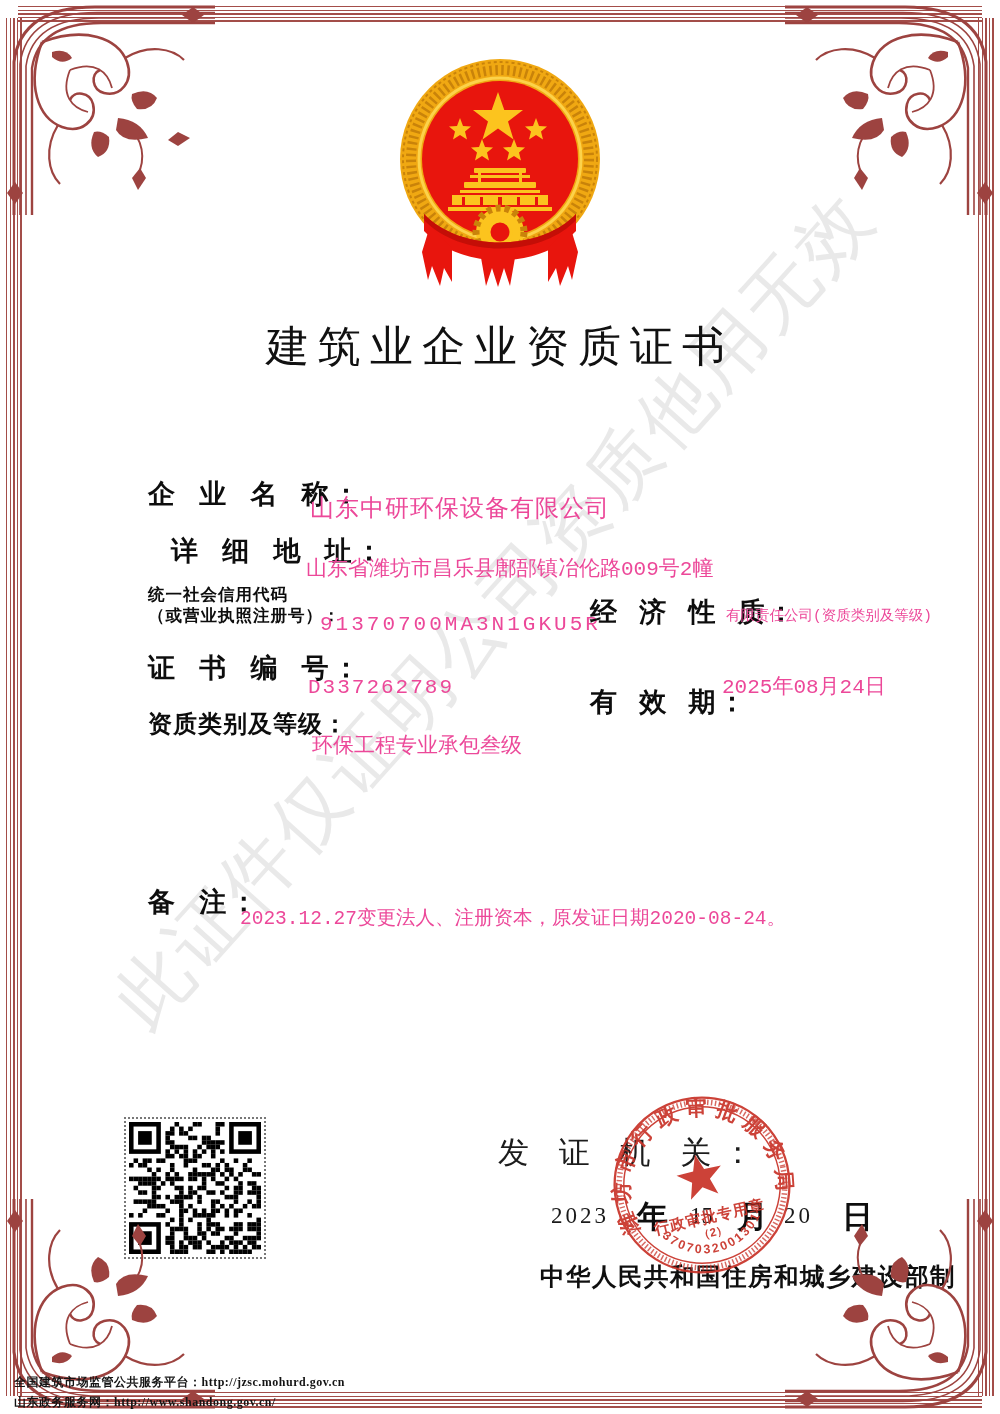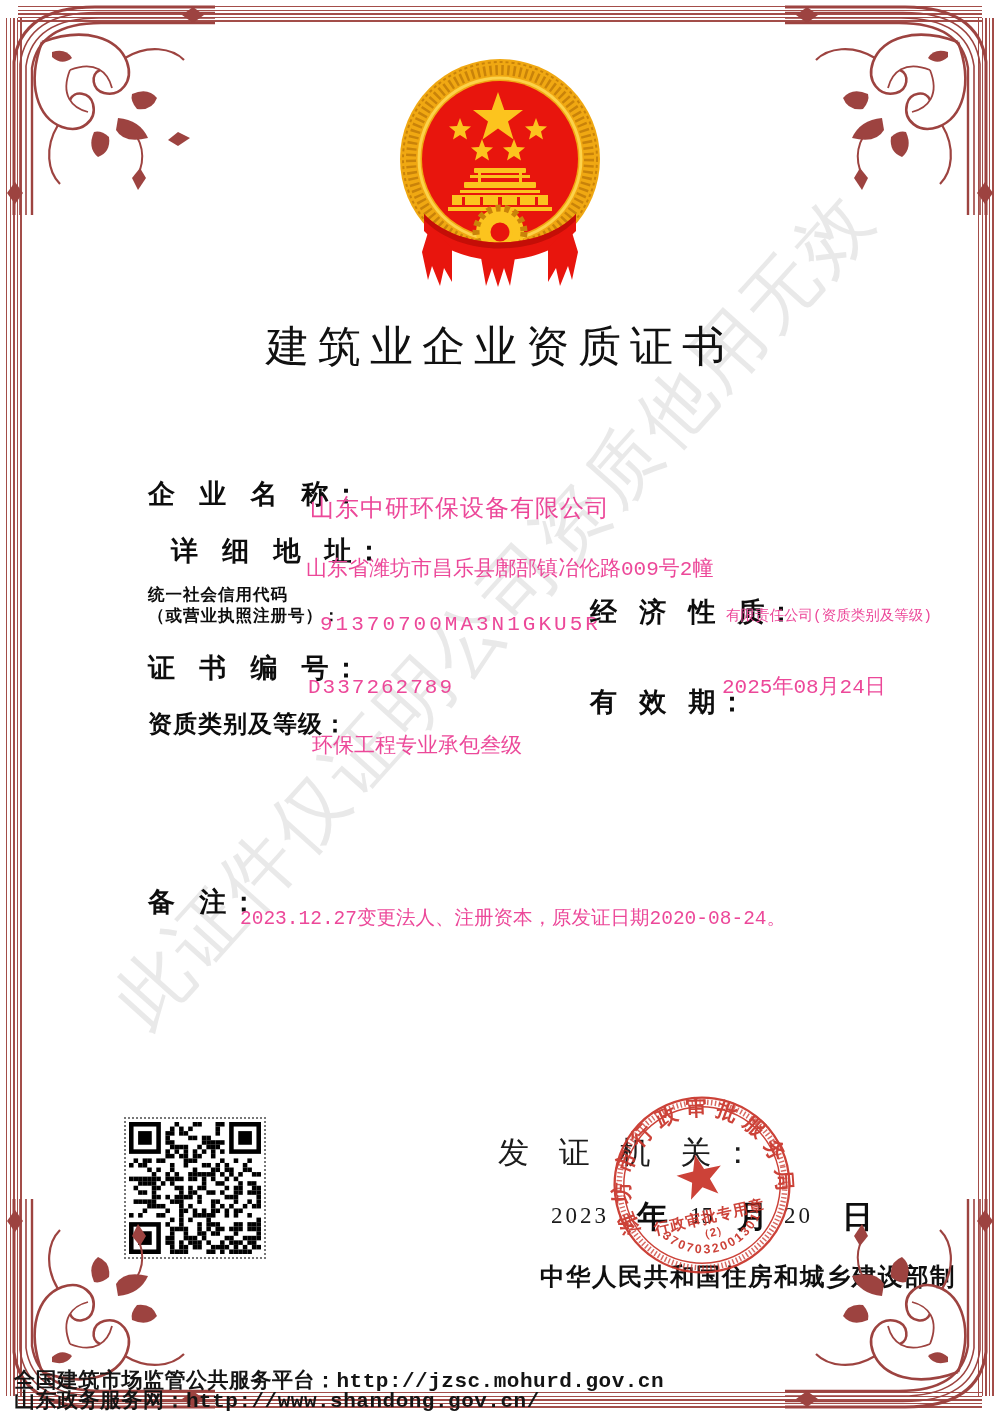--- a/index.html
+++ b/index.html
@@ -60,22 +60,22 @@
   .date-unit{position:absolute;z-index:2;font-size:31px;font-family:"Liberation Sans",sans-serif;font-weight:bold;color:#0d0d0d;}
   .d-year{left:551px;top:1203px;letter-spacing:3px;}
   .d-yu{left:637px;top:1196px;}
   .d-month{left:690px;top:1203px;z-index:2;}
   .d-mu{left:737px;top:1196px;}
   .d-day{left:784px;top:1203px;letter-spacing:3px;}
   .d-du{left:842px;top:1196px;}
   .ministry{position:absolute;left:540px;top:1260px;z-index:2;font-size:24.5px;letter-spacing:1.5px;
       font-family:"Liberation Sans",sans-serif;font-weight:bold;color:#0f0f0f;white-space:nowrap;}
   
-  .footer{position:absolute;left:14px;top:1372px;z-index:6;font-family:Liberation Mono, monospace;
-      font-weight:bold;font-size:21px;line-height:20px;color:#141414;letter-spacing:.5px;white-space:nowrap;}
+  .footer{position:absolute;left:14px;top:1372px;z-index:6;font-family:Liberation Serif, serif;
+      font-weight:bold;font-size:12px;line-height:20px;color:#141414;letter-spacing:.5px;white-space:nowrap;}
 </style>
 </head>
 <body>
 
 <div class="page">
 
   <div class="edge h top"></div>
   <div class="edge h bottom"></div>
   <div class="edge v left"></div>
   <div class="edge v right"></div>

